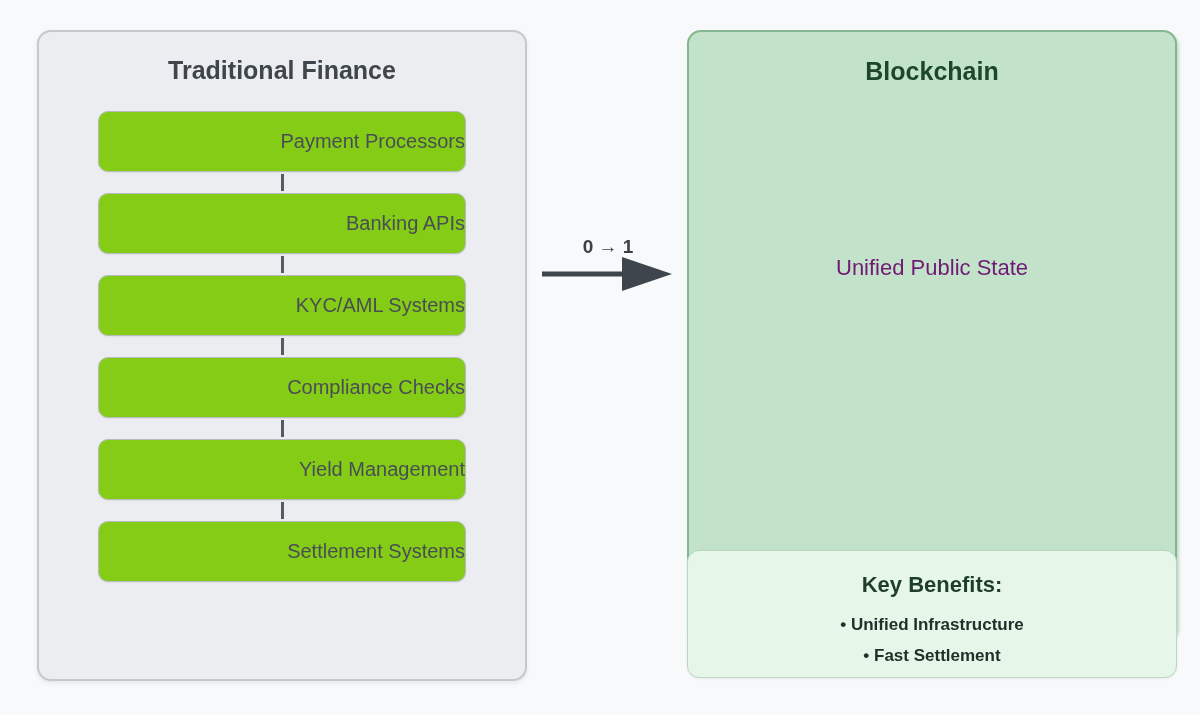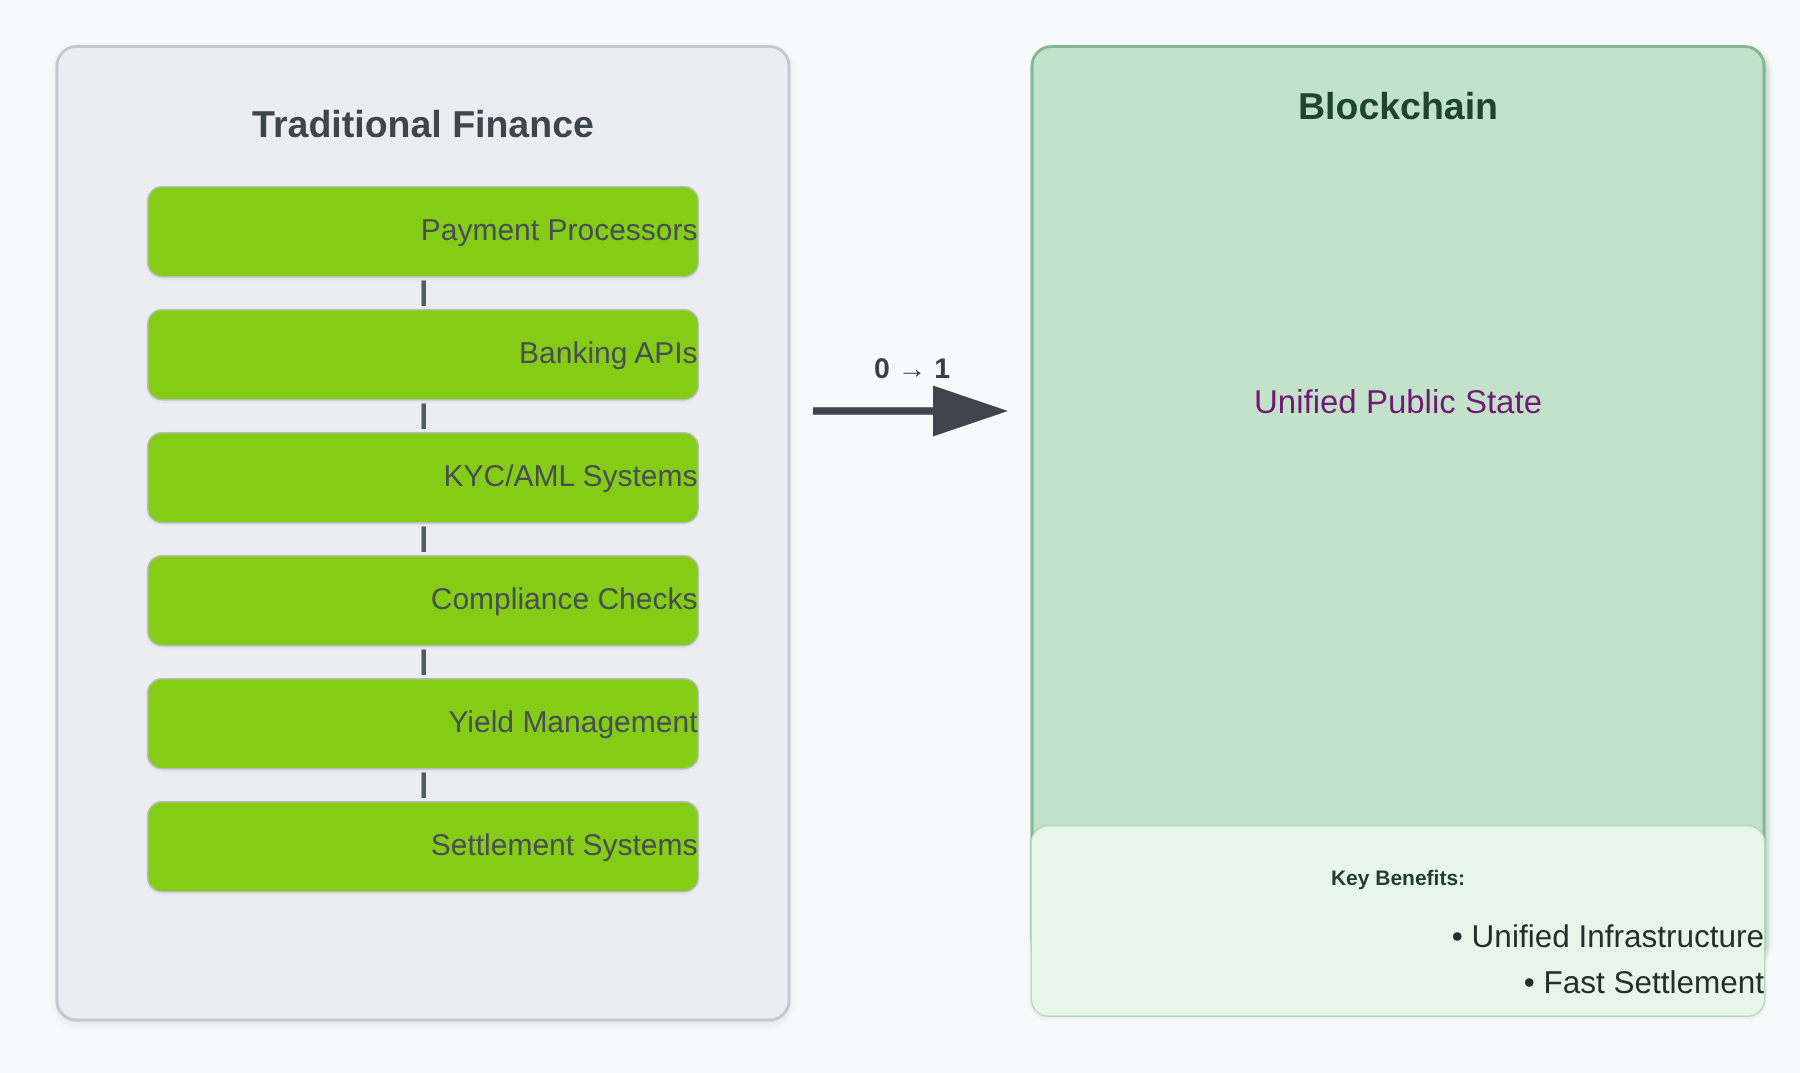--- a/index.html
+++ b/index.html
@@ -22,21 +22,21 @@
     top: 30px;
     width: 490px;
     height: 651px;
     background: #ebedf0;
     border: 2px solid #c5c8cc;
     border-radius: 14px;
     box-sizing: border-box;
     box-shadow: 0 2px 5px rgba(0,0,0,0.08);
   }
   .tf-title {
-    padding-top: 36px;
+    padding-top: 23px;
     margin: 0 0 26px 0;
     line-height: 30px;
     text-align: center;
     font-size: 25px;
     font-weight: bold;
     color: #3f454c;
   }
   .tf-box {
     width: 368px;
     height: 61px;
@@ -120,30 +120,31 @@
     border: 1.5px solid #b8d8c0;
     border-radius: 12px;
     box-sizing: border-box;
     box-shadow: 0 1px 3px rgba(0,0,0,0.06);
   }
   .kb-title {
     padding-top: 22px;
     margin: 0;
     line-height: 24px;
     text-align: center;
-    font-size: 14px;
+    font-size: 22px;
     font-weight: bold;
     color: #1e3d2b;
   }
   .kb-item {
     margin-top: 8px;
     line-height: 23px;
-    text-align: right;
-    font-size: 21px;
+    text-align: center;
+    font-size: 17px;
     color: #21302a;
+    font-weight: bold;
   }
   .kb-item.first {
     margin-top: 16px;
   }
 </style>
 </head>
 <body>
 
 <div class="tf-panel">
   <h2 class="tf-title">Traditional Finance</h2>

